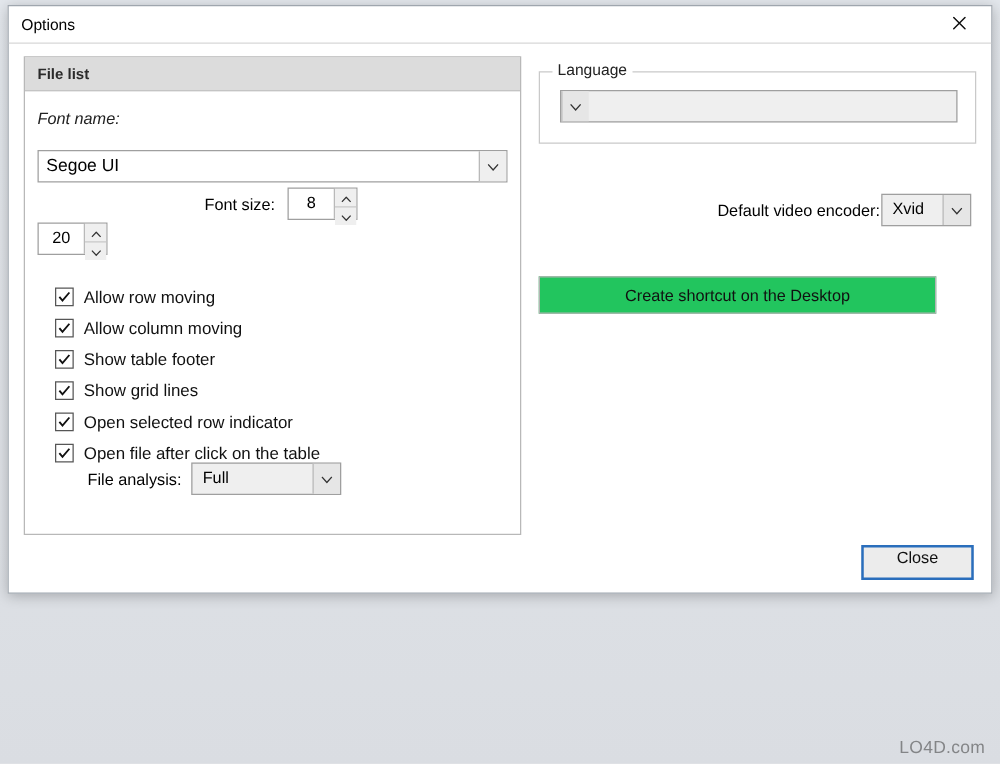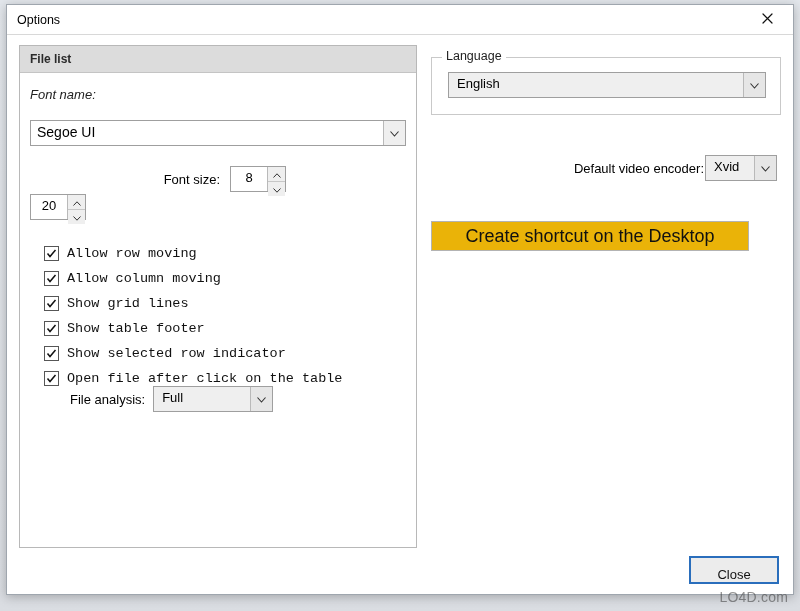--- a/index.html
+++ b/index.html
@@ -13,21 +13,21 @@
     position: relative;
     overflow: hidden;
   }
   .backdrop {
     position:absolute; inset:0;
     background: linear-gradient(#e3e7ec,#dadde2);
   }
   .window {
     position:absolute;
     left: 6px; top: 4px;
-    width: 788px; height: 591px;
+    width: 788px; height: 471px;
     background: #ffffff;
     border: 1px solid #9fa6ae;
     box-shadow: 0 2px 10px rgba(0,0,0,0.25);
     display:flex; flex-direction:column;
   }
   .titlebar {
     height: 30px;
     display:flex; align-items:center;
     padding: 0 6px 0 10px;
     font-size: 12.5px;
@@ -71,34 +71,34 @@
   }
   .font-name-field .text {
     flex:1; padding:3px 6px; font-size:14px; color:#000;
   }
   .dropdown-btn {
     width:22px; border-left:1px solid #b9b9b9;
     background:#efefef;
     display:flex; align-items:center; justify-content:center;
   }
   .dropdown-btn svg { width:9px; height:6px; }
-  .num-rows { margin-top:20px; display:flex; flex-direction:column; gap:2px; }
+  .num-rows { margin-top:4px; display:flex; flex-direction:column; gap:2px; }
   .num-row { display:flex; align-items:center; justify-content:flex-start; }
   .num-row .nlabel { width: 200px; text-align:right; padding-right:10px; font-size:13px; }
   .spinner {
     display:flex; height:26px;
     border:1px solid #9f9f9f; background:#fff;
   }
   .spinner .val { width:36px; text-align:center; padding:3px 2px; font-size:13px; }
   .spinner .btns { width:18px; border-left:1px solid #b9b9b9; display:flex; flex-direction:column; }
   .spinner .sbtn { flex:1; background:#efefef; display:flex; align-items:center; justify-content:center; }
   .spinner .sbtn + .sbtn { border-top:1px solid #c7c7c7; }
   .spinner .sbtn svg { width:8px; height:5px; }
   .checks { margin-top:26px; display:flex; flex-direction:column; gap:10px; padding-left:14px; }
-  .check { display:flex; align-items:center; gap:8px; cursor:default;font-family:Liberation Mono, monospace; }
+  .check { display:flex; align-items:center; gap:8px; cursor:default; }
   .chkbox {
     width:15px; height:15px; border:1px solid #565656; background:#fff;
     display:flex; align-items:center; justify-content:center;
   }
   .chkbox svg { width:11px; height:11px; display:block; }
   .check .clabel { font-size:13.5px; color:#111; }
   .analysis-row { display:flex; align-items:center; padding-left:40px; gap:8px; }
   .analysis-row .albl { font-size:13px; }
   .select {
     display:flex; height:26px; border:1px solid #9f9f9f;
@@ -123,35 +123,35 @@
   }
   .fieldset .select { width:100%; background:#efefef; }
   .enc-row { margin-top:40px; display:flex; align-items:center; justify-content:flex-end; gap:1px; padding-right:4px; }
   .enc-row .select { width:72px; background:#efefef; }
   .enc-row .elbl { font-size:13px; }
   .shortcut-btn {
     margin-top:40px;
     height:30px;
     width: 318px;
     border:1px solid #b3b3b3;
-    background:#eab308;
+    background:#22c55e;
     display:flex; align-items:center; justify-content:center;
-    font-size:18px; color:#111;
+    font-size:13px; color:#111;
     cursor:default;
   }
 
   .closebar {
     position:absolute; right:14px; bottom:10px;
     display:flex; gap:6px;
   }
   .btn-close {
     width:90px; height:28px;
     border:2px solid #2a6ebc;
     background:#ececec;
-    display:flex; align-items:flex-end; justify-content:center;
+    display:flex; align-items:flex-start; justify-content:center;
     font-size:13px; color:#111;
   }
   .watermark {
     position:absolute; right:12px; bottom:6px;
     font-size:14px; color:rgba(60,60,60,0.55);
     font-family: Arial, sans-serif;
     letter-spacing:0.2px;
     pointer-events:none;
   }
 </style>
@@ -241,37 +241,37 @@
               </svg>
             </div>
           <div class="clabel">Allow column moving</div>
         </div>
         <div class="check">
           <div class="chkbox">
               <svg viewBox="0 0 11 11">
                 <path d="M1.5 5.5 L4 8.5 L9.5 2" fill="none" stroke="#111" stroke-width="1.5"></path>
               </svg>
             </div>
+          <div class="clabel">Show table footer</div>
+        </div>
+        <div class="check">
+          <div class="chkbox">
+              <svg viewBox="0 0 11 11">
+                <path d="M1.5 5.5 L4 8.5 L9.5 2" fill="none" stroke="#111" stroke-width="1.5"></path>
+              </svg>
+            </div>
           <div class="clabel">Show grid lines</div>
         </div>
         <div class="check">
           <div class="chkbox">
               <svg viewBox="0 0 11 11">
                 <path d="M1.5 5.5 L4 8.5 L9.5 2" fill="none" stroke="#111" stroke-width="1.5"></path>
               </svg>
             </div>
-          <div class="clabel">Show table footer</div>
-        </div>
-        <div class="check">
-          <div class="chkbox">
-              <svg viewBox="0 0 11 11">
-                <path d="M1.5 5.5 L4 8.5 L9.5 2" fill="none" stroke="#111" stroke-width="1.5"></path>
-              </svg>
-            </div>
-          <div class="clabel">Show selected row indicator</div>
+          <div class="clabel">Open selected row indicator</div>
         </div>
         <div class="check">
           <div class="chkbox">
               <svg viewBox="0 0 11 11">
                 <path d="M1.5 5.5 L4 8.5 L9.5 2" fill="none" stroke="#111" stroke-width="1.5"></path>
               </svg>
             </div>
           <div class="clabel">Open file after click on the table</div>
         </div>
       </div>
@@ -286,21 +286,20 @@
                 </svg></span>
           </div>
         </div>
       </div>
     </div>
 
     <div class="rightcol">
       <div class="fieldset">
         <div class="legend">Language</div>
         <div class="select">
-          <div class="sval">English</div>
           <div class="dropdown-btn">
             <span><svg viewBox="0 0 9 6">
                   <path d="M0.5 0.5 L4.5 5 L8.5 0.5" fill="none" stroke="#333" stroke-width="1.1"></path>
                 </svg></span>
           </div>
         </div>
       </div>
 
       <div class="enc-row">
         <div class="elbl">Default video encoder:</div>

